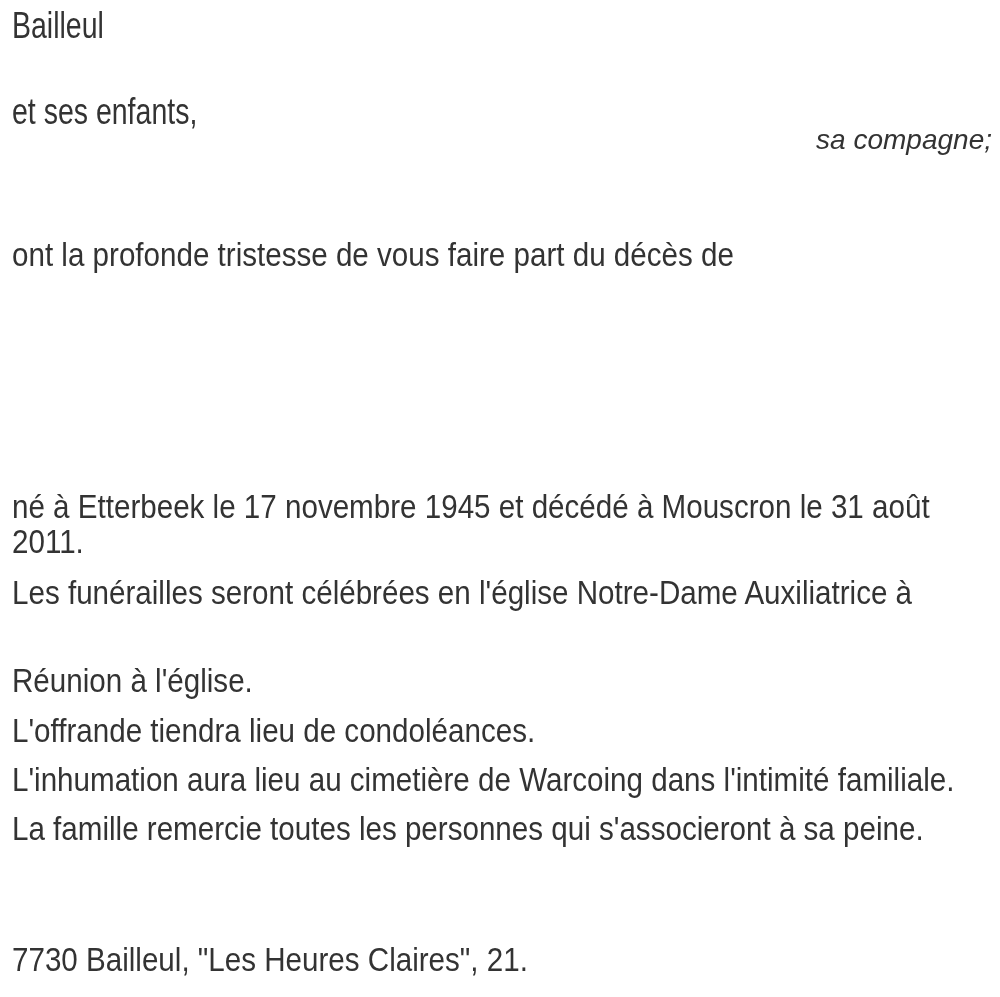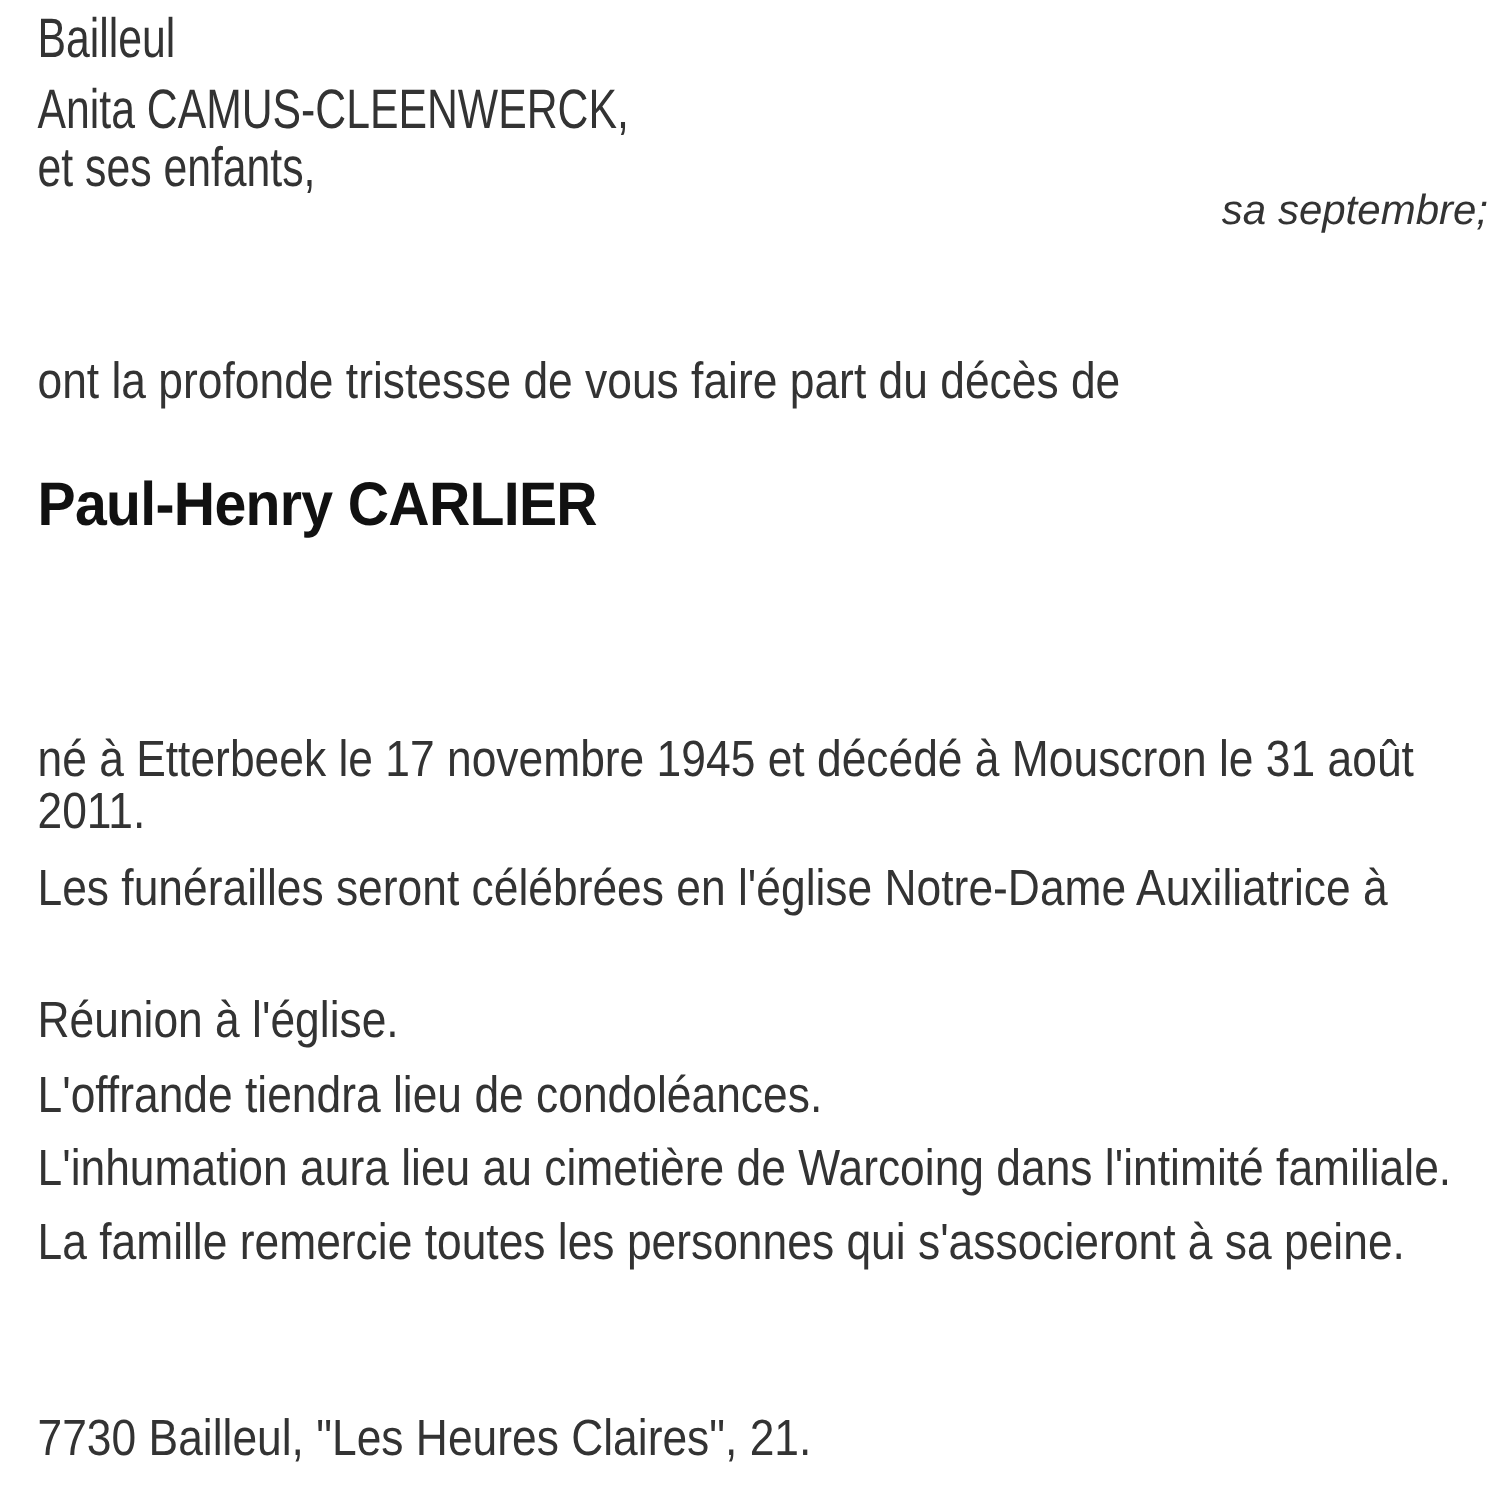--- a/index.html
+++ b/index.html
@@ -10,21 +10,21 @@
   .sheet {
     position: relative;
     width: 1000px;
     height: 997px;
     background: #ffffff;
     overflow: hidden;
     font-family: "Liberation Sans", sans-serif;
   }
   .line {
     position: absolute;
-    left: 25px;
+    left: 12px;
     line-height: 1;
     white-space: nowrap;
     color: #333333;
     text-align: right;
   }
   
   .intro {
     font-size: 37px;
     display: inline-block;
     transform: scaleX(0.77);
@@ -63,38 +63,32 @@
 </style>
 </head>
 <body>
 
 <div class="sheet">
 
   <div class="line" style="top:7px">
     <span class="intro">Bailleul</span>
   </div>
 
-  <div class="line" style="top:54px">
-    <span class="intro">Anita CAMUS-CLEENWERCK,</span>
-  </div>
 
   <div class="line" style="top:93px">
     <span class="intro">et ses enfants,</span>
   </div>
 
-  <div class="companion" style="top:126px">sa septembre;</div>
+  <div class="companion" style="top:126px">sa compagne;</div>
 
 
   <div class="line" style="top:237px">
     <span class="body-txt">ont la profonde tristesse de vous faire part du décès de</span>
   </div>
 
-  <div class="line" style="top:316px">
-    <span class="deceased">Paul-Henry CARLIER</span>
-  </div>
 
 
   <div class="line" style="top:489px">
     <span class="body-txt">né à Etterbeek le 17 novembre 1945 et décédé à Mouscron le 31 août</span>
   </div>
 
   <div class="line" style="top:524px">
     <span class="body-txt">2011.</span>
   </div>
 

